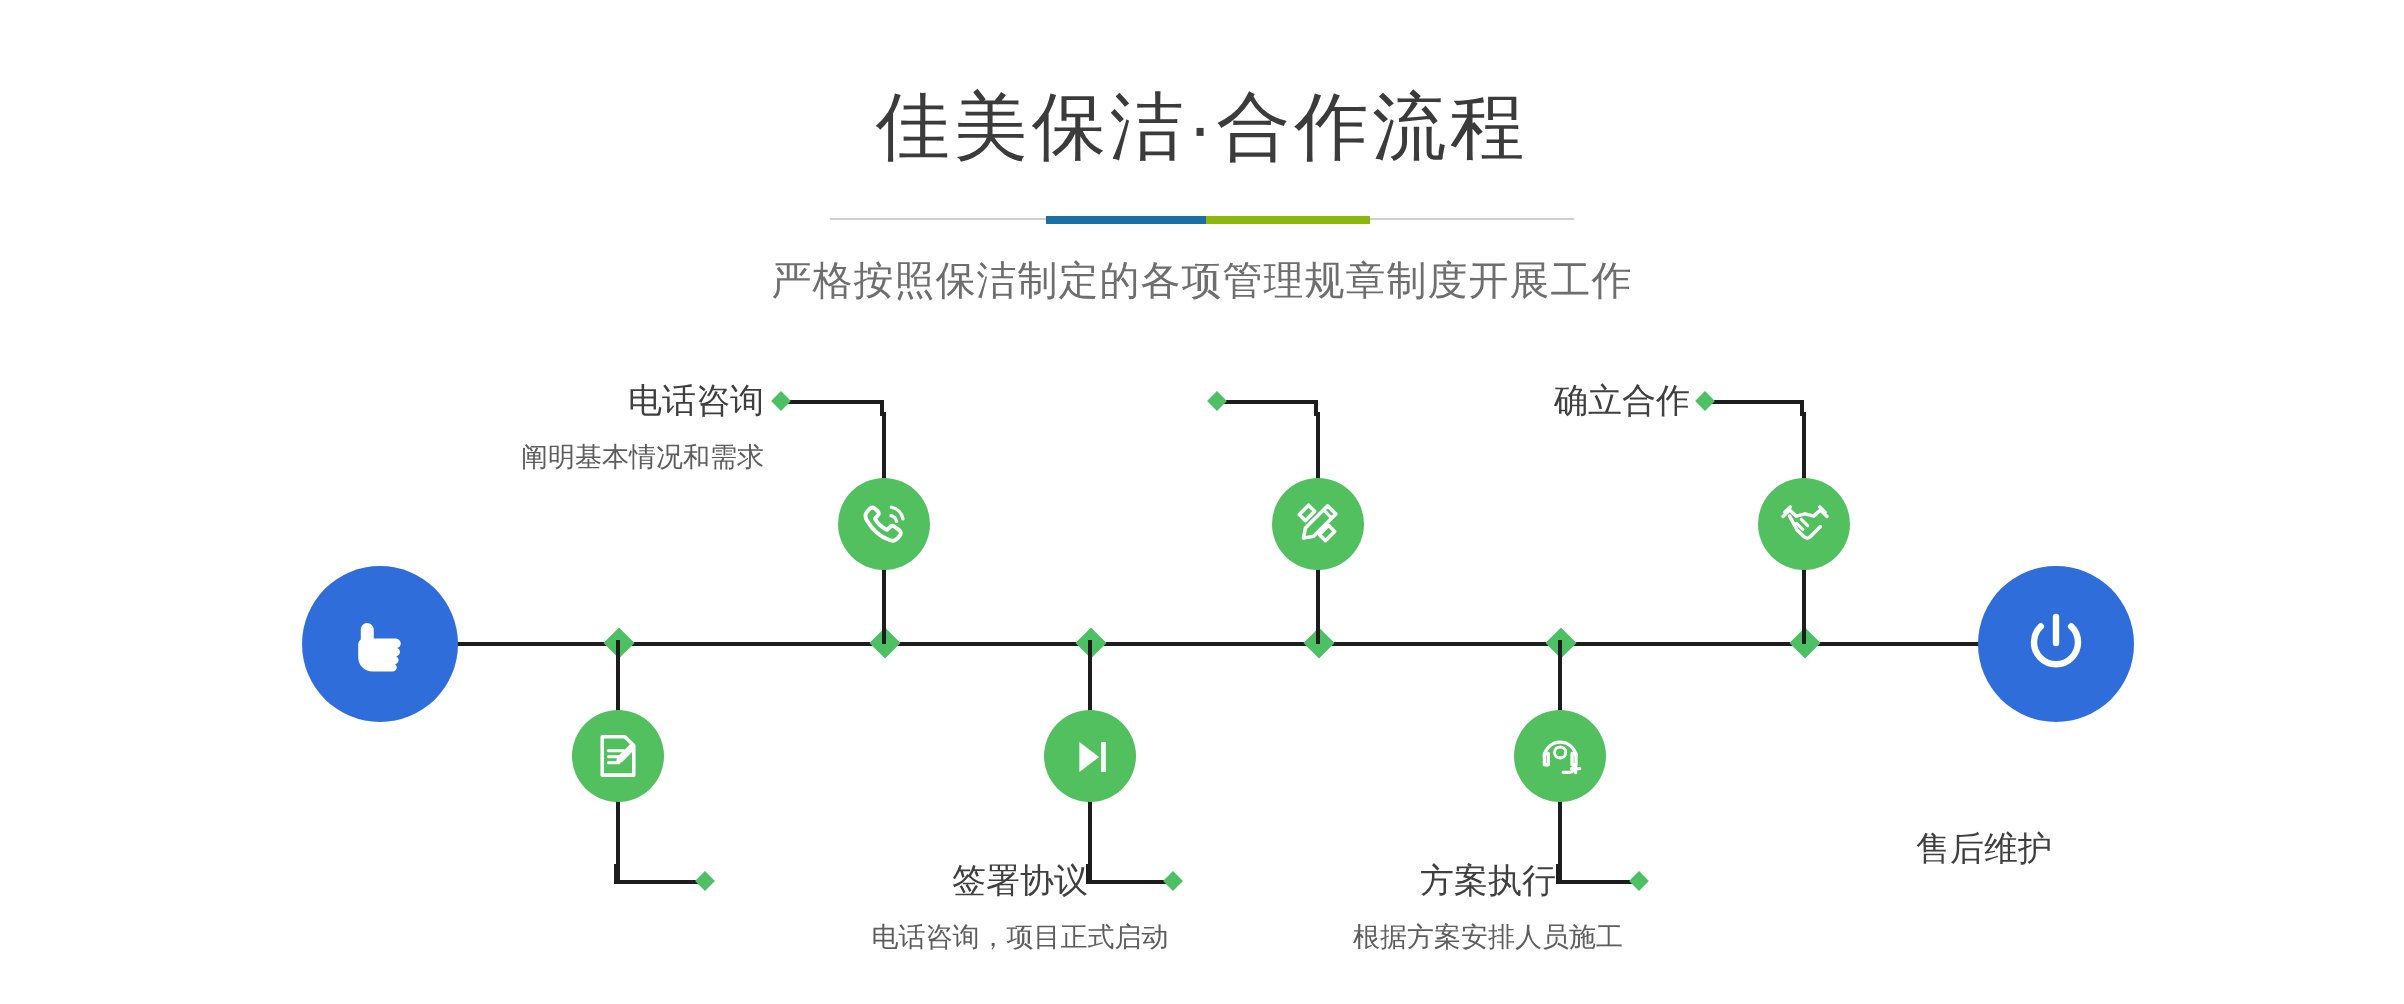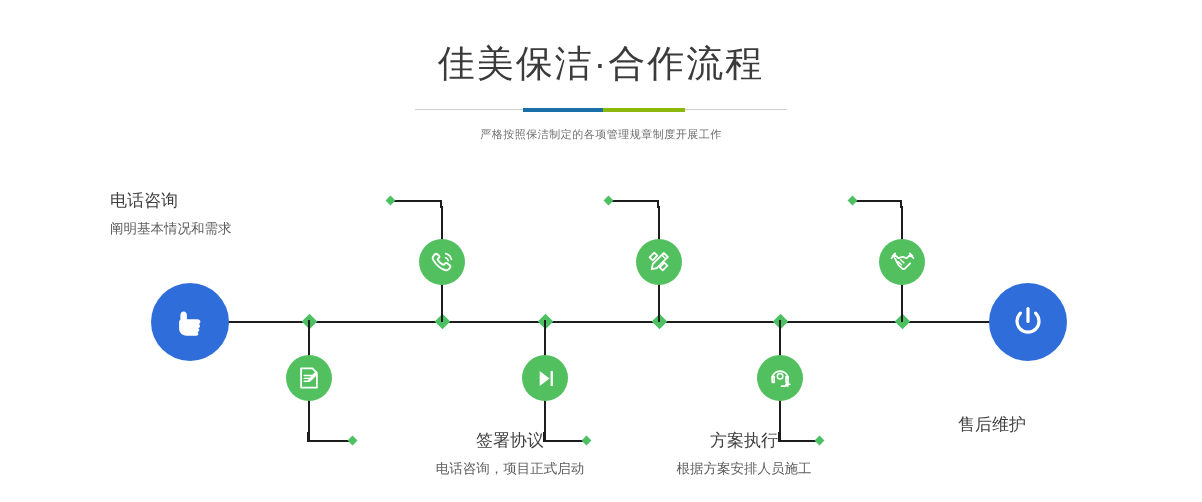--- a/index.html
+++ b/index.html
@@ -31,21 +31,21 @@
   .divider .rule{
     position:absolute;left:0;top:3px;width:372px;height:1px;background:#cfcfcf;
   }
   .divider .seg-blue{
     position:absolute;left:108px;top:2px;width:80px;height:4px;background:#1b6fa8;
   }
   .divider .seg-green{
     position:absolute;left:188px;top:2px;width:82px;height:4px;background:#8cb80c;
   }
   .subtitle{
-    font-size:11px;
+    font-size:20px;
     color:#6e6e6e;
     margin-top:13px;
     letter-spacing:0.5px;
   }
 
   
   .axis{
     position:absolute;left:190px;top:321px;width:840px;height:2px;background:#1d1d1d;
   }
   .endcap{
@@ -75,21 +75,21 @@
   .node svg{display:block;}
 
   
   .lbl{position:absolute;}
   .lbl .name{
     font-size:17px;color:#3f3f3f;line-height:1;white-space:nowrap;
   }
   .lbl .desc{
     font-size:13.5px;color:#5d5d5d;line-height:1;white-space:nowrap;margin-top:13px;
   }
-  .lbl.r{text-align:left;}
+  .lbl.r{text-align:right;}
   .lbl.l{text-align:center;}
 
   
   .conn{position:absolute;height:1.6px;background:#1d1d1d;}
   .bullet{
     position:absolute;width:7px;height:7px;background:#4dc063;transform:rotate(45deg);
   }
   .corner{position:absolute;width:1.6px;background:#1d1d1d;}
 </style>
 </head>
@@ -209,20 +209,21 @@
         <path fill="none" stroke="#ffffff" stroke-width="1.6" stroke-linecap="round" d="M9.6 13.2l3.3 3.1M12.1 11.1l3.3 3.2"></path>
         <line x1="3.6" y1="7.4" x2="6.4" y2="4.6" stroke="#ffffff" stroke-width="1.8" stroke-linecap="round"></line>
         <line x1="21.6" y1="4.6" x2="24.4" y2="7.4" stroke="#ffffff" stroke-width="1.8" stroke-linecap="round"></line>
       </svg>
     </span>
   </div>
   <div class="conn" style="left:854px;top:200px;width:48px;"></div>
   <div class="corner" style="left:900px;top:200px;height:8px;"></div>
   <div class="bullet" style="left:849px;top:197px;"></div>
   <div class="lbl r" style="left:575px;top:192px;width:270px;">
+    <div class="name">确立合作</div>
   </div>
 
   <div class="diamond" style="left:775px;top:316px;"></div>
   <div class="stem" style="left:779px;top:320px;height:120px;"></div>
   <div class="node" style="left:757px;top:355px;">
     <span>
       <svg width="26" height="26" viewBox="0 0 28 28">
         <path fill="none" stroke="#ffffff" stroke-width="1.8" stroke-linecap="round" d="M5.6 13.8a8.6 8.6 0 0 1 17 0"></path>
         <path fill="none" stroke="#ffffff" stroke-width="1.8" stroke-linejoin="round" d="M5.6 12.6h2.1v6.1H5.6zM20.5 12.6h2.1v6.1h-2.1z"></path>
         <path fill="none" stroke="#ffffff" stroke-width="1.8" stroke-linecap="round" d="M21.5 18.9v1.6c0 1.3-1.1 2.3-2.4 2.3h-3.4"></path>

